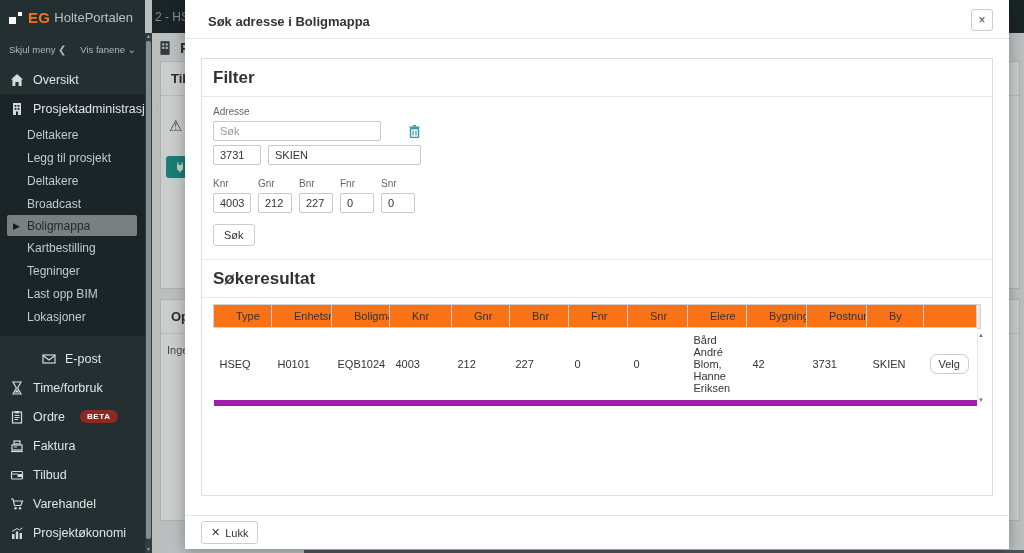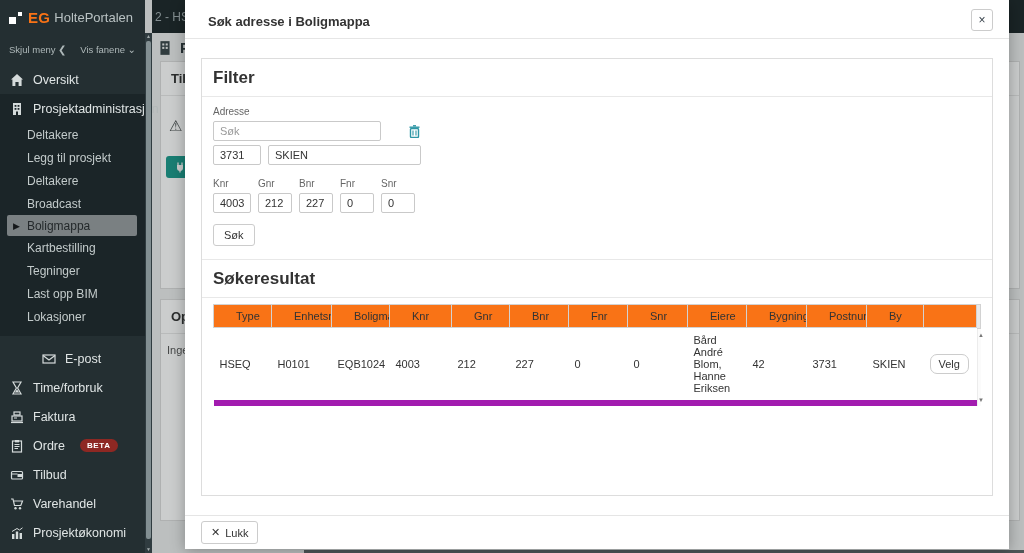--- a/index.html
+++ b/index.html
@@ -163,37 +163,37 @@
       </div>
       <div class="nav-item">
         <svg class="icon-svg" width="14" height="14" viewBox="0 0 14 14">
             <path d="M3 1 H11 L7.6 7 L11 13 H3 L6.4 7 Z" fill="none" stroke="#d5dbdb" stroke-width="1.2"></path>
             <path d="M4.8 11.4 H9.2 L7 8.2 Z" fill="#d5dbdb"></path>
           </svg>
         <span>Time/forbruk</span>
       </div>
       <div class="nav-item">
         <svg class="icon-svg" width="14" height="14" viewBox="0 0 14 14">
-            <rect x="4" y="2" width="6" height="3" fill="none" stroke="#d5dbdb" stroke-width="1.2"></rect>
-            <rect x="2" y="6" width="10" height="5" fill="none" stroke="#d5dbdb" stroke-width="1.2"></rect>
-            <line x1="1" y1="12.5" x2="13" y2="12.5" stroke="#d5dbdb" stroke-width="1.2"></line>
-            <line x1="4" y1="8" x2="7" y2="8" stroke="#d5dbdb"></line>
-          </svg>
-        <span>Faktura</span>
-      </div>
-      <div class="nav-item">
-        <svg class="icon-svg" width="14" height="14" viewBox="0 0 14 14">
             <rect x="2.5" y="2" width="9" height="11" fill="none" stroke="#d5dbdb" stroke-width="1.2"></rect>
             <rect x="5" y="1" width="4" height="2.4" fill="#d5dbdb"></rect>
             <line x1="4.5" y1="5.5" x2="9.5" y2="5.5" stroke="#d5dbdb"></line>
             <line x1="4.5" y1="7.5" x2="9.5" y2="7.5" stroke="#d5dbdb"></line>
             <line x1="4.5" y1="9.5" x2="8" y2="9.5" stroke="#d5dbdb"></line>
           </svg>
         <span>Ordre</span>
         <span class="beta-badge">BETA</span>
+      </div>
+      <div class="nav-item">
+        <svg class="icon-svg" width="14" height="14" viewBox="0 0 14 14">
+            <rect x="4" y="2" width="6" height="3" fill="none" stroke="#d5dbdb" stroke-width="1.2"></rect>
+            <rect x="2" y="6" width="10" height="5" fill="none" stroke="#d5dbdb" stroke-width="1.2"></rect>
+            <line x1="1" y1="12.5" x2="13" y2="12.5" stroke="#d5dbdb" stroke-width="1.2"></line>
+            <line x1="4" y1="8" x2="7" y2="8" stroke="#d5dbdb"></line>
+          </svg>
+        <span>Faktura</span>
       </div>
       <div class="nav-item">
         <svg class="icon-svg" width="14" height="14" viewBox="0 0 14 14">
             <rect x="1.5" y="3.5" width="11" height="7.5" rx="1" fill="none" stroke="#d5dbdb" stroke-width="1.2"></rect>
             <rect x="7.5" y="6" width="5" height="3" fill="#d5dbdb"></rect>
             <line x1="1.5" y1="6" x2="7.5" y2="6" stroke="#d5dbdb"></line>
           </svg>
         <span>Tilbud</span>
       </div>
       <div class="nav-item">

